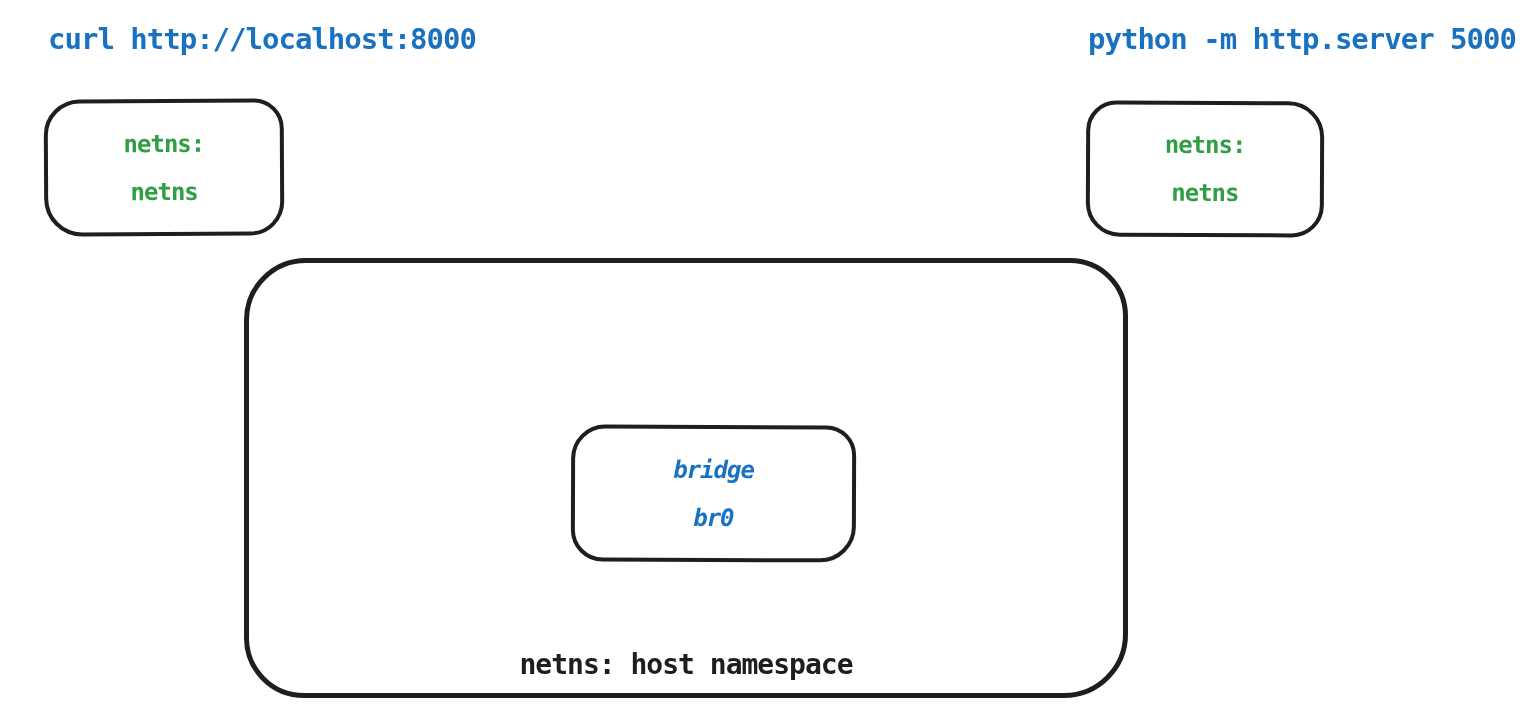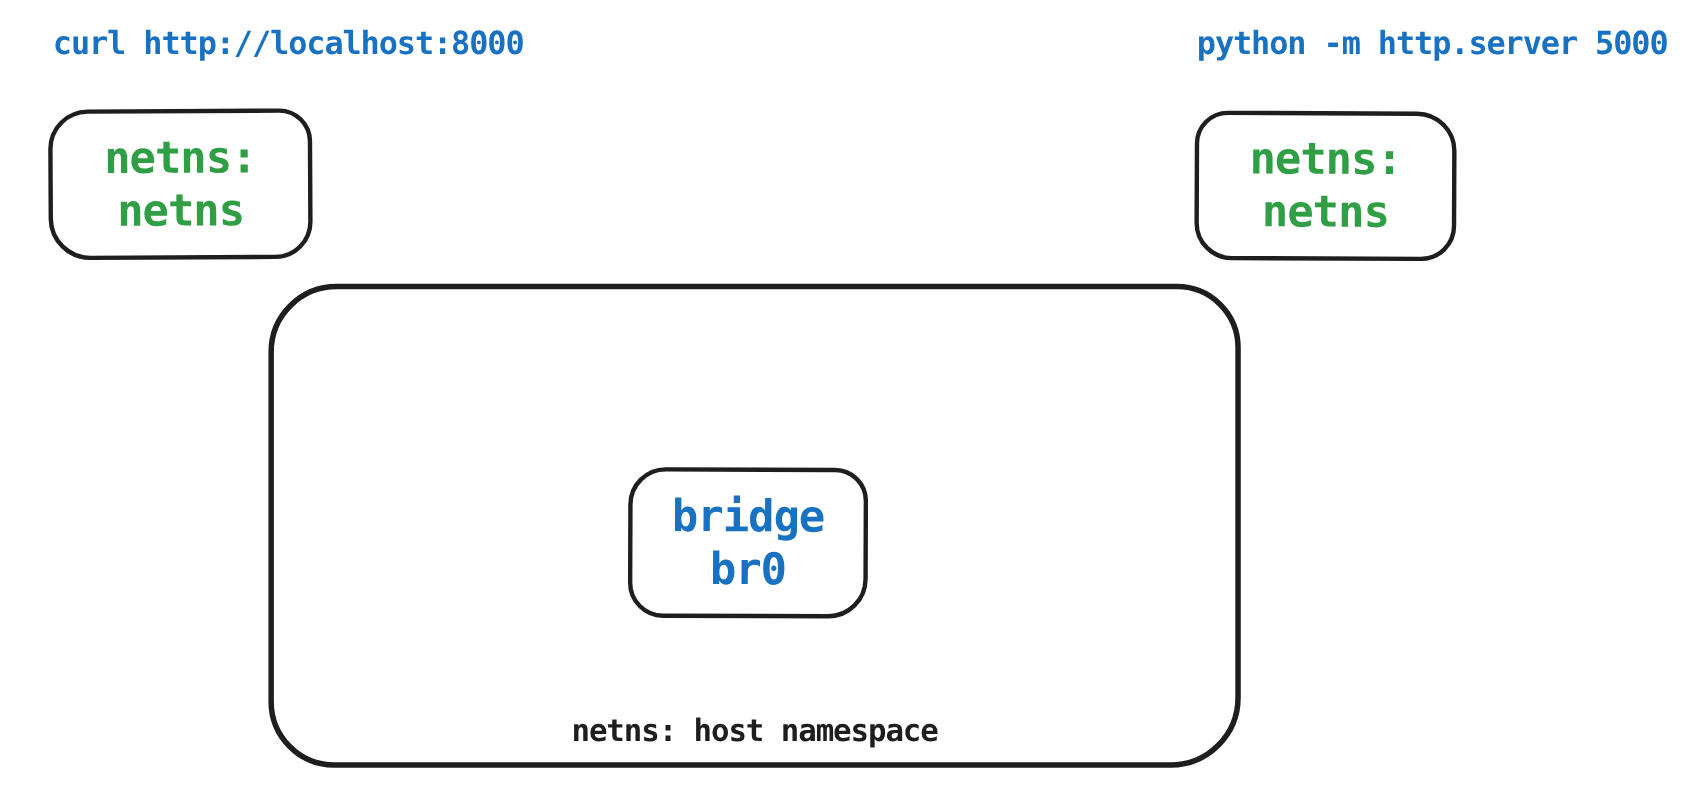--- a/index.html
+++ b/index.html
@@ -40,21 +40,21 @@
     background:var(--background);
     display:flex;
     flex-direction:column;
     align-items:center;
     justify-content:center;
     box-sizing:border-box;
     text-align:center;
   }
   .node .line{
     display:block;
-    font-size:40px;
+    font-size:24px;
     font-weight:bold;
     line-height:48px;
     letter-spacing:-1px;
   }
   .green .line{ color:var(--label_green); }
   .blue .line{ color:var(--command_blue); }
 
   .client-box{
     left:18px; top:99px;
     width:240px; height:137px;
@@ -71,23 +71,24 @@
     position:absolute;
     left:218px; top:258px;
     width:884px; height:440px;
     border:5px solid var(--stroke_black);
     border-radius:62px 58px 64px 60px;
     background:var(--background);
     box-sizing:border-box;
   }
   .bridge-box{
     left:322px; top:162px; 
-    width:218px; height:137px;
+    width:285px; height:137px;
     border-radius:34px 30px 36px 32px;
     transform:rotate(0.2deg);
+    font-style:italic;
   }
   .host-label{
     position:absolute;
     left:0; right:0;
     bottom:12px;
     text-align:center;
     font-size:28px;
     font-weight:bold;
     color:var(--stroke_black);
     letter-spacing:-1px;

